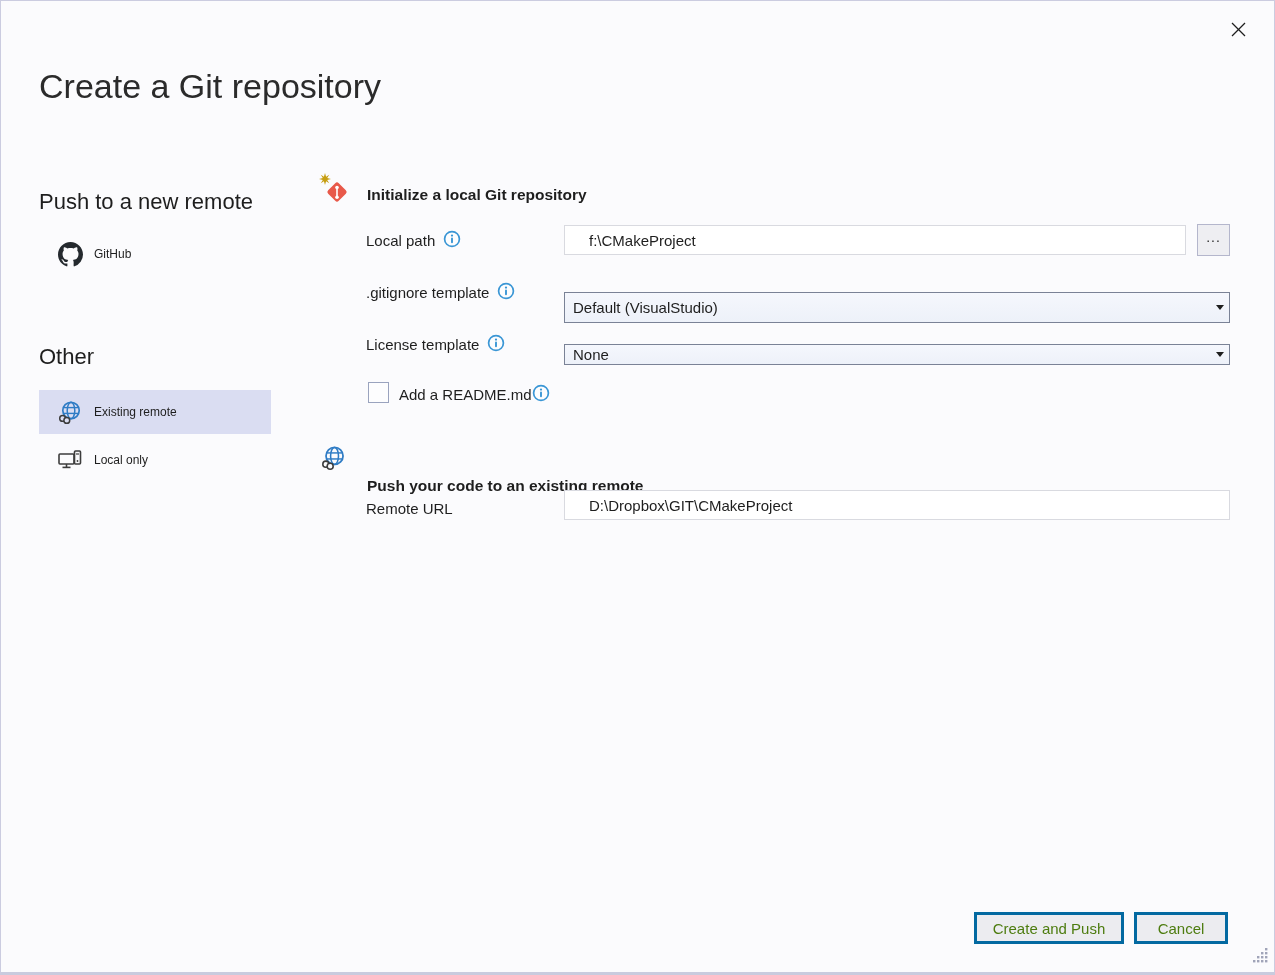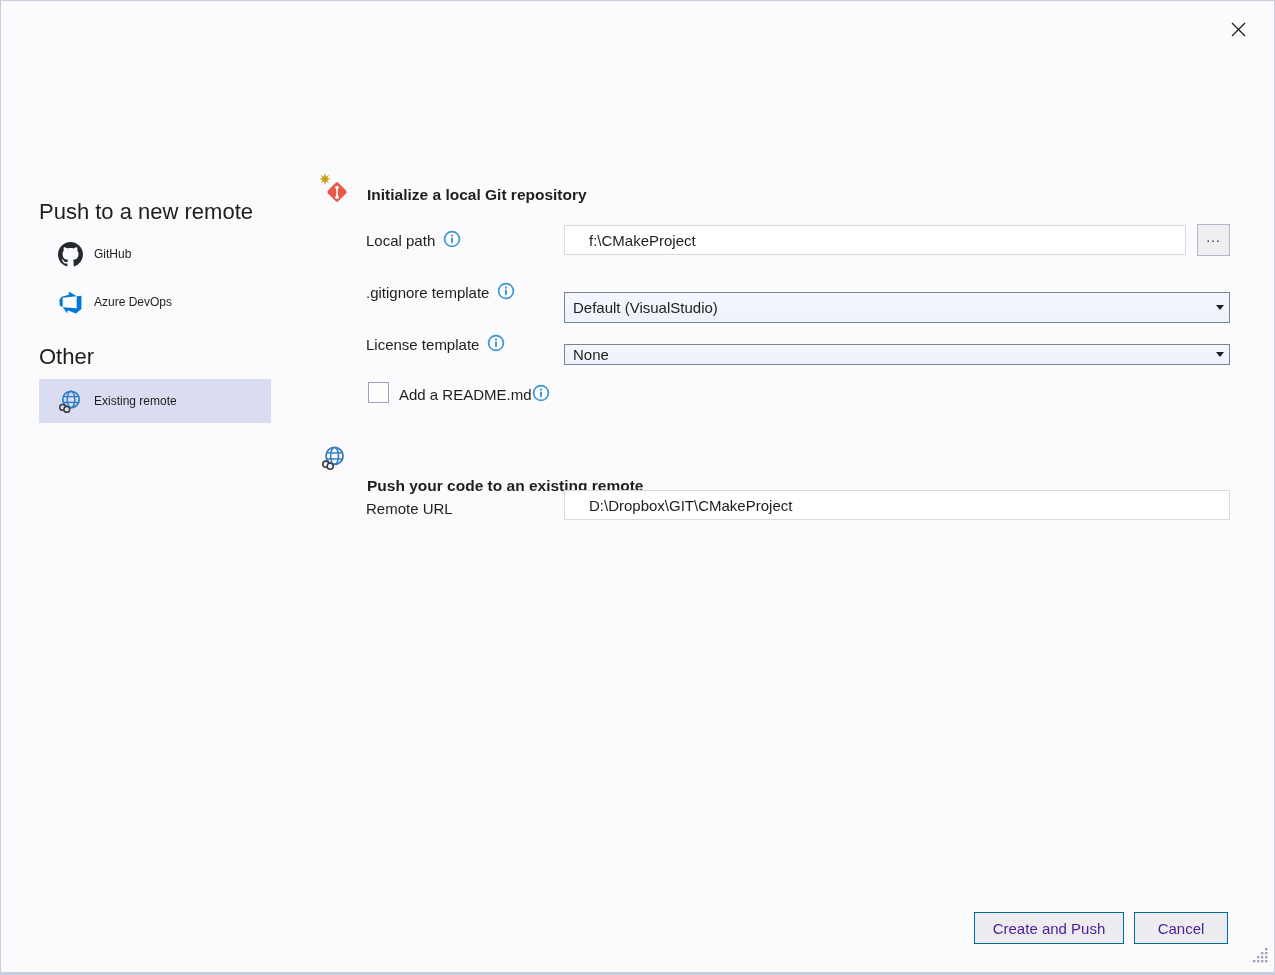--- a/index.html
+++ b/index.html
@@ -37,75 +37,81 @@
   .combo .combo-arrow-box{margin-left:auto;width:19px;height:100%;display:flex;
     align-items:center;justify-content:center;}
   .combo .combo-arrow{width:0;height:0;border-left:4px solid transparent;
     border-right:4px solid transparent;border-top:5px solid #1E1E1E;}
   .checkbox{position:absolute;box-sizing:border-box;width:21px;height:21px;
     background:#FDFDFE;border:1px solid #9AA3BE;cursor:pointer;}
   .chk-label{position:absolute;font-size:15px;display:flex;align-items:center;}
 
   
   .footer-btn{position:absolute;box-sizing:border-box;height:32px;background:#ECECF0;
-    border:1px solid #0369a1;display:flex;align-items:center;justify-content:center;
-    font-size:15px;color:#4c1d95;cursor:pointer;font-family:"Liberation Sans",sans-serif;}
+    border:3px solid #0369a1;display:flex;align-items:center;justify-content:center;
+    font-size:15px;color:#4d7c0f;cursor:pointer;font-family:"Liberation Sans",sans-serif;}
   .grip{position:absolute;right:5px;bottom:4px;}
 </style>
 </head>
 <body>
 
 <div class="dialog">
 
   <div class="close-btn">
     <span>
       <svg width="15" height="15" viewBox="0 0 15 15">
         <line x1="1" y1="1" x2="14" y2="14" stroke="#1E1E1E" stroke-width="1.2"></line>
         <line x1="14" y1="1" x2="1" y2="14" stroke="#1E1E1E" stroke-width="1.2"></line>
       </svg>
     </span>
   </div>
 
-
-  <div class="sb-heading" style="top:198px;text-align:center;">Push to a new remote</div>
+  <div class="dlg-title">Create a Git repository</div>
+
+  <div class="sb-heading" style="top:188px;text-align:center;">Push to a new remote</div>
 
   <div class="sb-item" style="top:231px;">
     <span class="sb-icon">
       <svg width="25" height="25" viewBox="0 0 16 16">
         <path fill="#24292E" d="M8 0C3.58 0 0 3.58 0 8c0 3.54 2.29 6.53 5.47 7.59.4.07.55-.17.55-.38 0-.19-.01-.82-.01-1.49-2.01.37-2.53-.49-2.69-.94-.09-.23-.48-.94-.82-1.13-.28-.15-.68-.52-.01-.53.63-.01 1.08.58 1.23.82.72 1.21 1.87.87 2.33.66.07-.52.28-.87.51-1.07-1.78-.2-3.64-.89-3.64-3.95 0-.87.31-1.59.82-2.15-.08-.2-.36-1.02.08-2.12 0 0 .67-.21 2.2.82.64-.18 1.32-.27 2-.27s1.36.09 2 .27c1.53-1.04 2.2-.82 2.2-.82.44 1.1.16 1.92.08 2.12.51.56.82 1.27.82 2.15 0 3.07-1.87 3.75-3.65 3.95.29.25.54.73.54 1.48 0 1.07-.01 1.93-.01 2.2 0 .21.15.46.55.38A8.01 8.01 0 0 0 16 8c0-4.42-3.58-8-8-8z"></path>
       </svg>
     </span>
     <span class="lbl">GitHub</span>
   </div>
 
-  <div class="sb-item" style="top:279px;">
-    <span class="sb-icon">
-      <svg width="25" height="25" viewBox="0 0 16 16">
-        <path fill="#0078D7" d="M15 3.622v8.512L11.5 15l-5.425-1.975v1.958L3.004 10.97l8.951.7V4.005zm-3.045.38L6.94 1v2.001L2.338 4.353 1 6.05v3.894l1.971.87V5.033z"></path>
-      </svg>
-    </span>
-    <span class="lbl">Azure DevOps</span>
-  </div>
 
   <div class="sb-heading" style="top:343px;">Other</div>
 
-  <div class="sb-item selected" style="top:378px;">
+  <div class="sb-item selected" style="top:389px;">
     <span class="sb-icon">
       <svg width="26" height="26" viewBox="0 0 26 26">
         <circle cx="14" cy="11.5" r="8.2" fill="none" stroke="#2F7CC5" stroke-width="1.7"></circle>
         <ellipse cx="14" cy="11.5" rx="3.8" ry="8.2" fill="none" stroke="#2F7CC5" stroke-width="1.5"></ellipse>
         <line x1="6.2" y1="8.6" x2="21.8" y2="8.6" stroke="#2F7CC5" stroke-width="1.4"></line>
         <line x1="6.2" y1="14.4" x2="21.8" y2="14.4" stroke="#2F7CC5" stroke-width="1.4"></line>
         <circle cx="5.6" cy="19.4" r="2.9" fill="#DADDF2" stroke="#3C3C3C" stroke-width="1.5"></circle>
         <circle cx="9.8" cy="21.4" r="2.9" fill="#DADDF2" stroke="#3C3C3C" stroke-width="1.5"></circle>
       </svg>
     </span>
     <span class="lbl">Existing remote</span>
   </div>
 
+  <div class="sb-item" style="top:437px;">
+    <span class="sb-icon">
+      <svg width="26" height="26" viewBox="0 0 26 26">
+        <rect x="2" y="7" width="15" height="10" rx="1" fill="none" stroke="#3C3C3C" stroke-width="1.6"></rect>
+        <line x1="9.5" y1="17" x2="9.5" y2="20" stroke="#3C3C3C" stroke-width="1.6"></line>
+        <line x1="5.5" y1="20.4" x2="13.5" y2="20.4" stroke="#3C3C3C" stroke-width="1.6"></line>
+        <rect x="17.5" y="4" width="6" height="13" rx="1" fill="#FBFBFD" stroke="#3C3C3C" stroke-width="1.6"></rect>
+        <line x1="19" y1="7" x2="22" y2="7" stroke="#3C3C3C" stroke-width="1.2"></line>
+        <circle cx="20.5" cy="14" r="0.9" fill="#3C3C3C"></circle>
+      </svg>
+    </span>
+    <span class="lbl">Local only</span>
+  </div>
 
   <span class="sec-icon" style="left:318px;top:172px;">
     <svg width="32" height="34" viewBox="0 0 32 34">
       <rect x="10.5" y="11.5" width="15" height="15" rx="2.5" fill="#E8594A" transform="rotate(45 18 19)"></rect>
       <circle cx="18" cy="14.5" r="1.8" fill="#FFFFFF"></circle>
       <rect x="17.2" y="16" width="1.6" height="7.5" fill="#FFFFFF"></rect>
       <circle cx="18" cy="24.3" r="1.8" fill="#FFFFFF"></circle>
       <path fill="#C79E12" d="M6 0 L7.1 3.8 L10.2 1.8 L8.2 4.9 L12 6 L8.2 7.1 L10.2 10.2 L7.1 8.2 L6 12 L4.9 8.2 L1.8 10.2 L3.8 7.1 L0 6 L3.8 4.9 L1.8 1.8 L4.9 3.8 Z"></path>
     </svg>
   </span>

